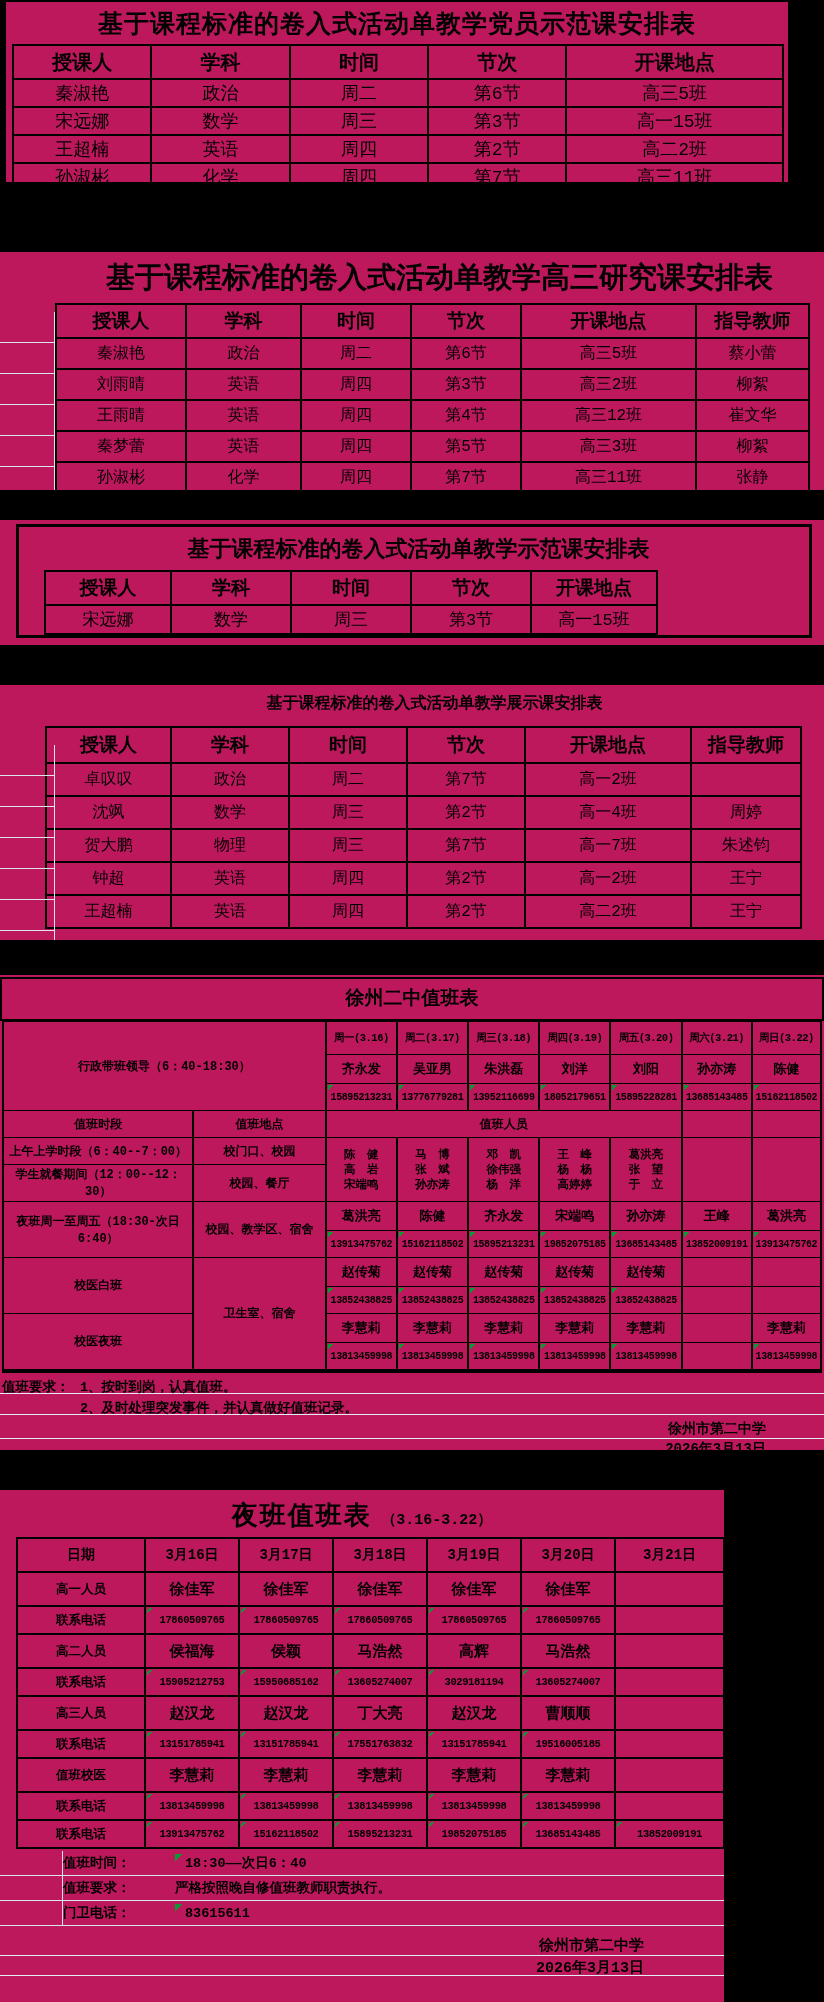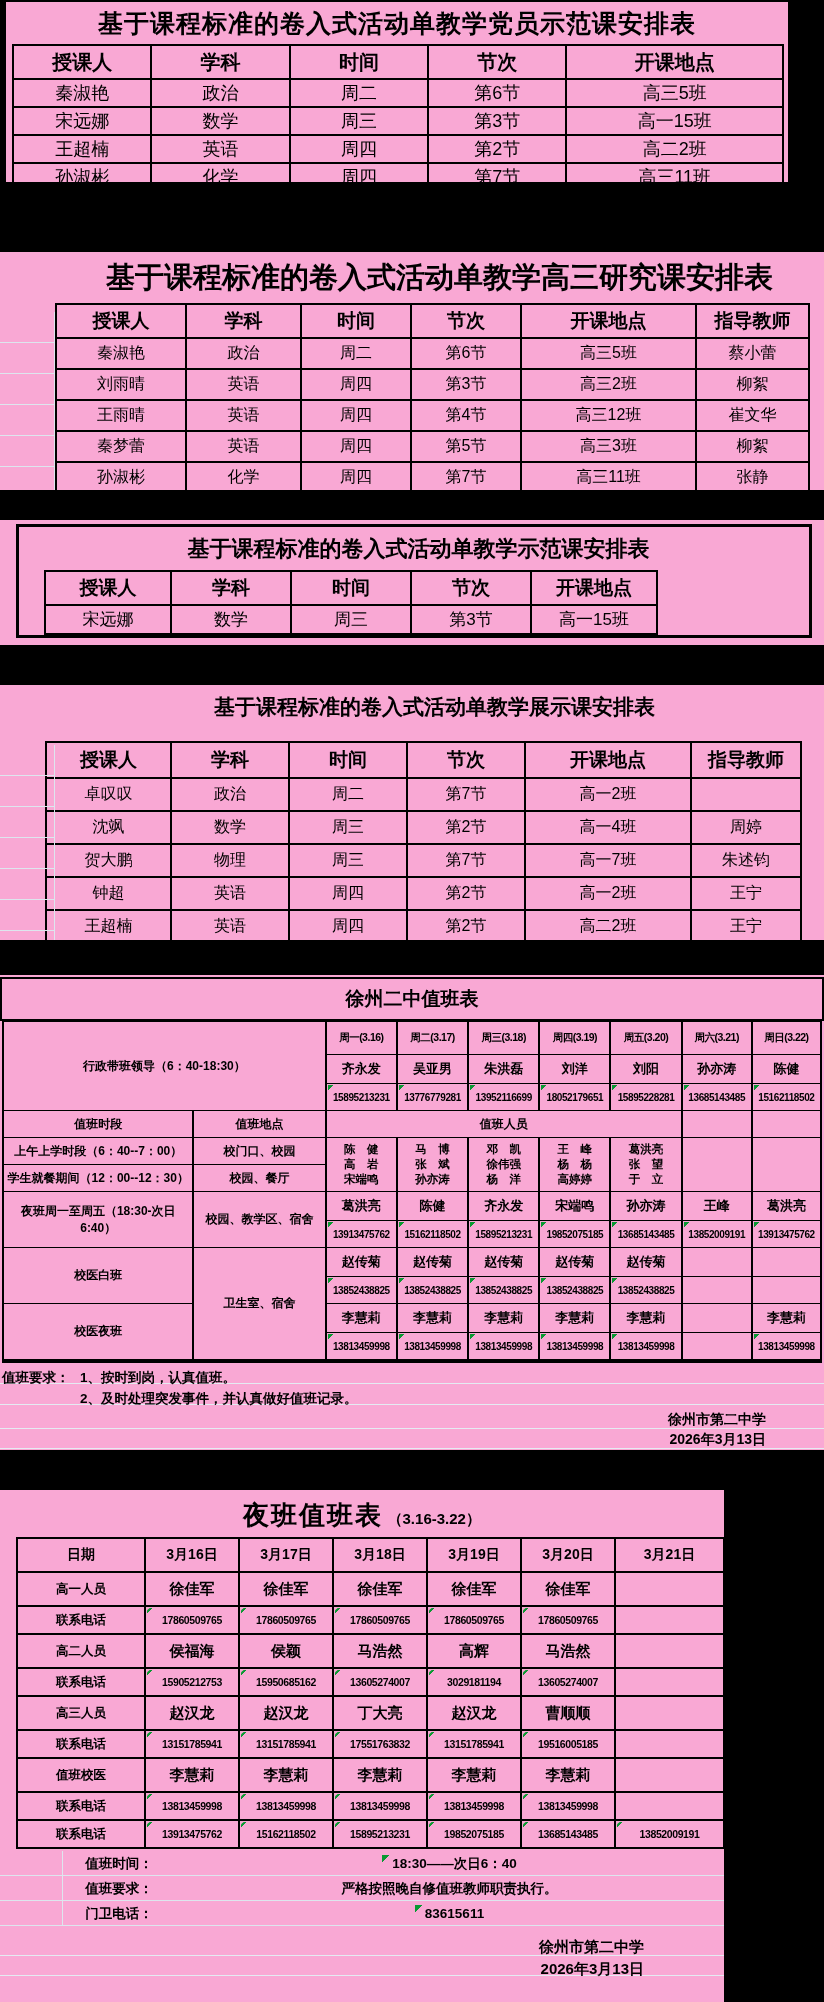--- a/index.html
+++ b/index.html
@@ -1,17 +1,17 @@
 <!DOCTYPE html>
 <html><head>
 <meta charset="utf-8">
 <style>
   html,body{margin:0;padding:0;}
   body{width:824px;background:#000;font-family:"Liberation Sans","DejaVu Sans",sans-serif;color:#000;}
-  .sheet{background:#f9a8d4;position:relative;overflow:hidden;}
+  .sheet{background:#be185d;position:relative;overflow:hidden;font-family:Liberation Mono, monospace;}
   h2{margin:0;font-weight:bold;text-align:center;}
   table{border-collapse:collapse;table-layout:fixed;}
   td,th{border:2px solid #000;text-align:center;vertical-align:middle;padding:1px 1px;overflow:hidden;}
   th{font-weight:bold;}
 
   
   .s1{width:792px;height:180px;margin-top:2px;margin-bottom:70px;border-left:6px solid #000;border-right:4px solid #000;box-sizing:border-box;}
   .s1 h2{font-size:25px;padding:5px 0 4px 0;letter-spacing:1px;}
   .s1 table{width:772px;margin-left:6px;}
   .s1 th{font-size:20px;height:30px;}
@@ -27,21 +27,21 @@
   
   .s3{width:824px;height:125px;margin-bottom:40px;}
   .s3 .box{border:3px solid #000;margin:4px 12px 0 16px;height:114px;box-sizing:border-box;}
   .s3 h2{font-size:22px;padding:7px 0 6px 9px;}
   .s3 table{width:612px;margin-left:25px;}
   .s3 th{font-size:19px;height:30px;}
   .s3 td{font-size:17px;height:25px;}
 
   
   .s4{width:824px;height:255px;margin-bottom:35px;}
-  .s4 h2{font-size:21px;padding:8px 0 20px 45px;}
+  .s4 h2{font-size:16px;padding:8px 0 12px 45px;}
   .s4 table{width:755px;margin-left:45px;}
   .s4 th{font-size:19px;height:32px;}
   .s4 td{font-size:16px;height:29px;}
 
   .gutter{position:absolute;left:0;top:60px;bottom:0;width:54px;border-right:1px solid #dde6ee;
     background:repeating-linear-gradient(to bottom,transparent 0 30px,#dde6ee 30px 31px);}
 
   
   .s5{width:824px;height:475px;margin-bottom:40px;}
   .s5 .titlebar{border:2px solid #000;margin:2px 0 0 0;height:40px;line-height:40px;font-size:19px;font-weight:bold;text-align:center;}
@@ -68,21 +68,21 @@
   .s6 .title{ text-align:center;font-weight:bold;padding:8px 0 4px 0;}
   .s6 .title .big{font-size:26px;letter-spacing:2px;}
   .s6 .title .small{font-size:15px;}
   .s6 table{width:816px;margin-left:16px;}
   .s6 th{font-size:14px;height:30px;}
   .s6 td{font-weight:bold;font-size:15px;height:30px;}
   .s6 td.rowlbl{font-size:12.5px;height:auto;}
   .s6 td.ph{font-size:10.5px;border-radius:11px;}
   .s6 tr.phr td{height:24px;}
   .s6 .notes{margin-top:2px;background:repeating-linear-gradient(to bottom,transparent 0 24px,#dde6ee 24px 25px);}
-  .s6 .noterow{display:flex;font-weight:bold;font-size:13.5px;line-height:25px;height:25px;text-align:center;}
+  .s6 .noterow{display:flex;font-weight:bold;font-size:13.5px;line-height:25px;height:25px;}
   .s6 .noterow .gut{width:62px;border-right:1px solid #dde6ee;}
   .s6 .noterow .nlab{width:112px;}
   .s6 .noterow .nval{flex:1;}
   .mark::before{content:"";display:inline-block;width:7px;height:7px;margin:0 3px 6px 0;
     background:linear-gradient(135deg,#0a9933 50%,rgba(0,0,0,0) 51%);}
   .s6 .sfooter{padding-right:80px;font-size:15px;line-height:22px;margin-top:10px;}
 </style>
 </head>
 <body>
 

